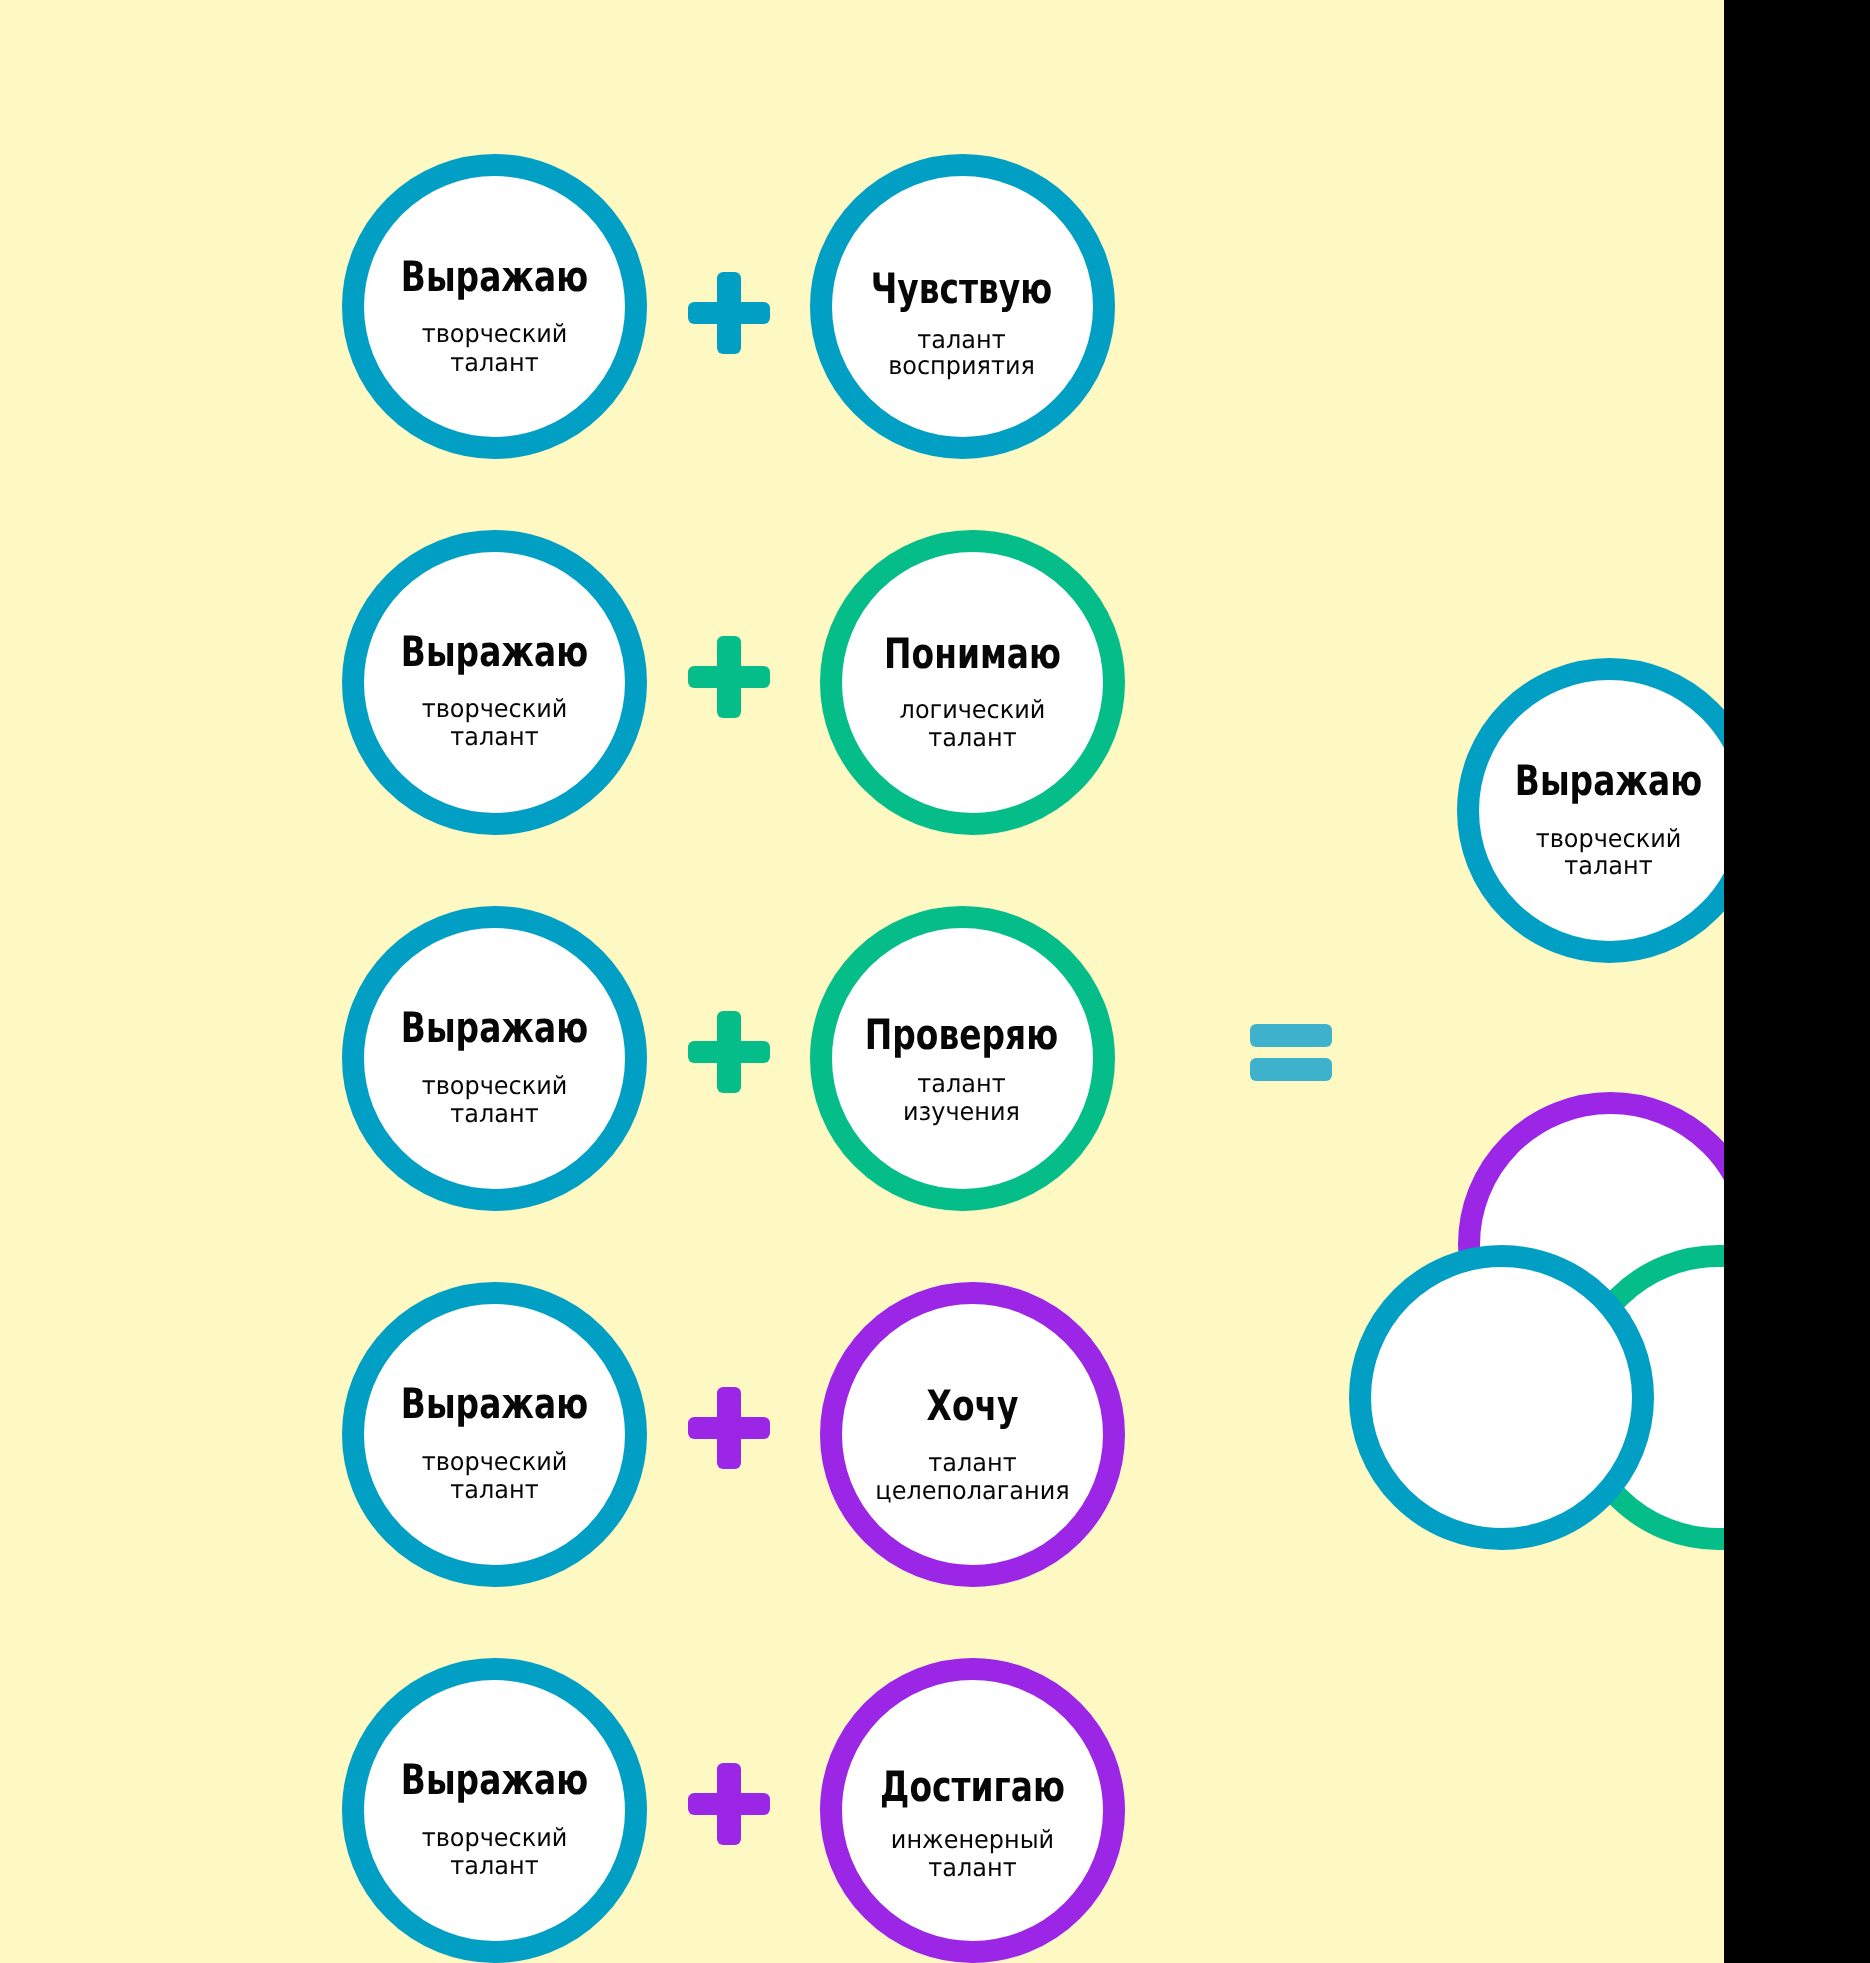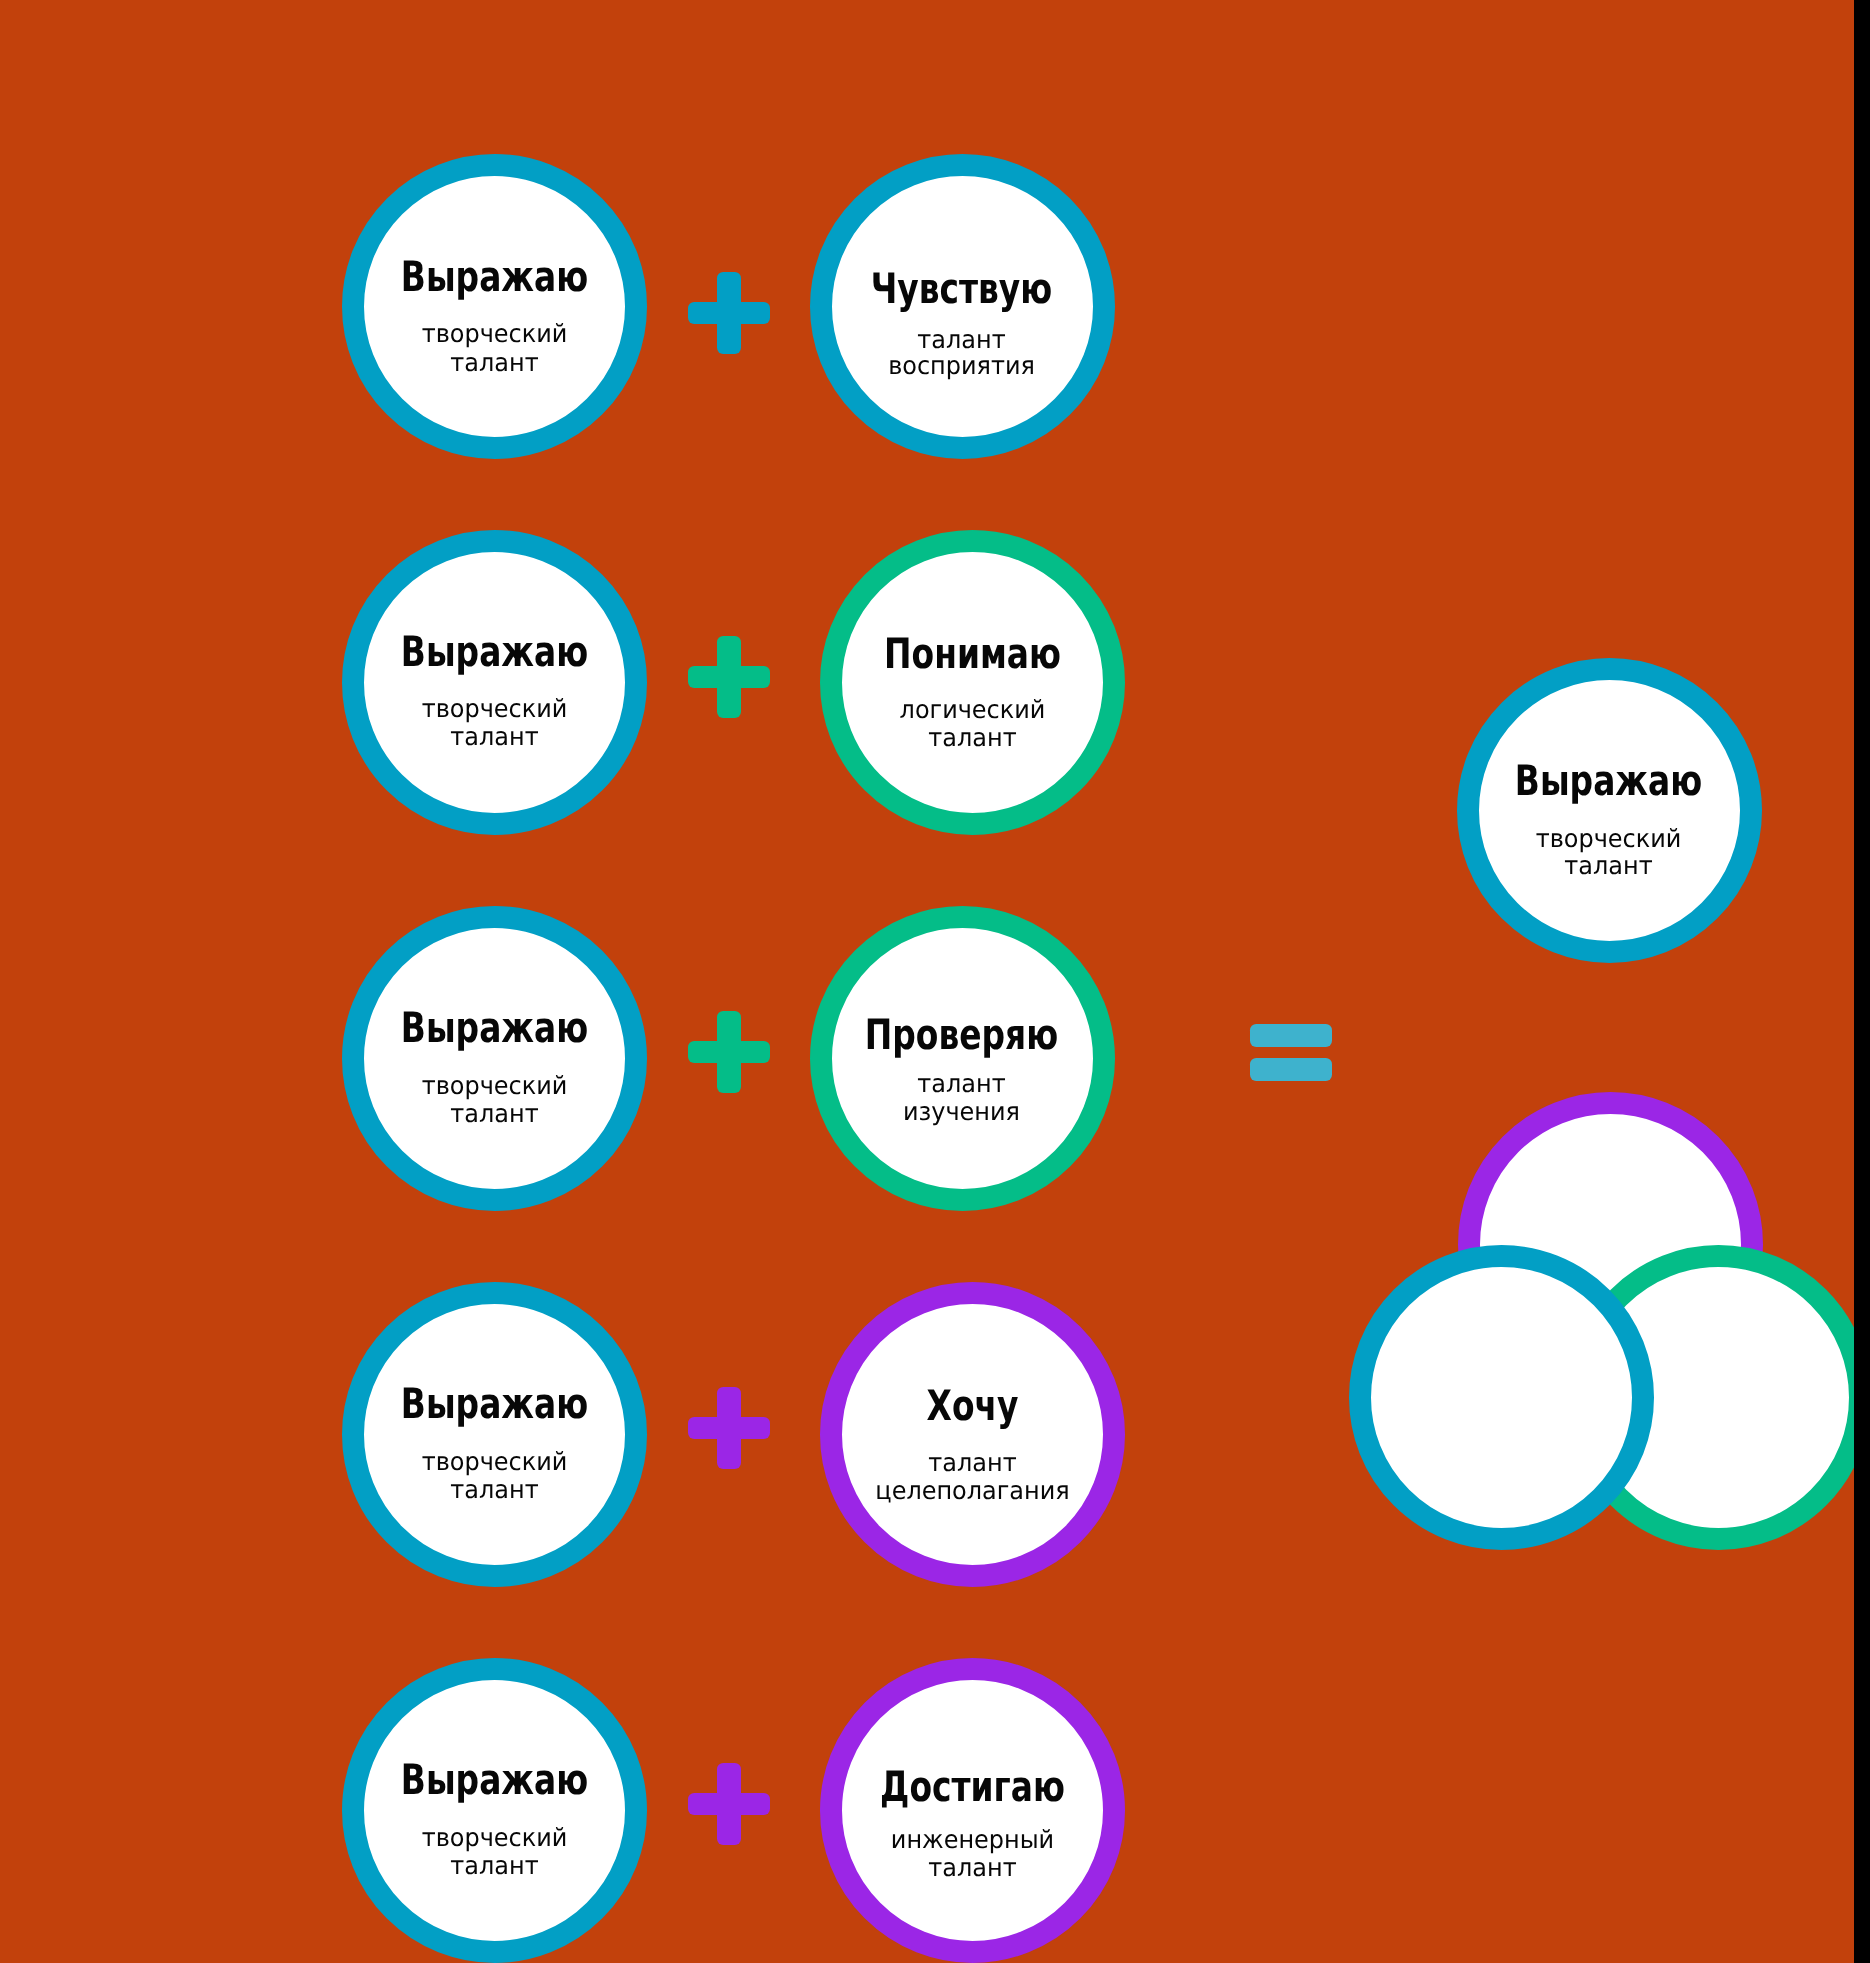--- a/index.html
+++ b/index.html
@@ -1,17 +1,17 @@
 <!DOCTYPE html>
 <html style="font-size:14px"><head>
 <meta charset="utf-8">
 <title>Talent formula diagram</title>
 <style>
   html,body{margin:0;padding:0;background:#000;}
-  #stage{position:relative;width:1854px;height:1963px;background:#c2410c;overflow:hidden;
+  #stage{position:relative;width:1724px;height:1963px;background:#fef9c3;overflow:hidden;
          font-family:"DejaVu Sans",sans-serif;}
 
   
   .ring{position:absolute;width:305px;height:305px;border-radius:50%;
         background:#fff;box-sizing:border-box;border:22px solid #029FC5;}
   .ring.blue  {border-color:#029FC5;}
   .ring.green {border-color:#04BD88;}
   .ring.purple{border-color:#9B26E6;}
 
   

